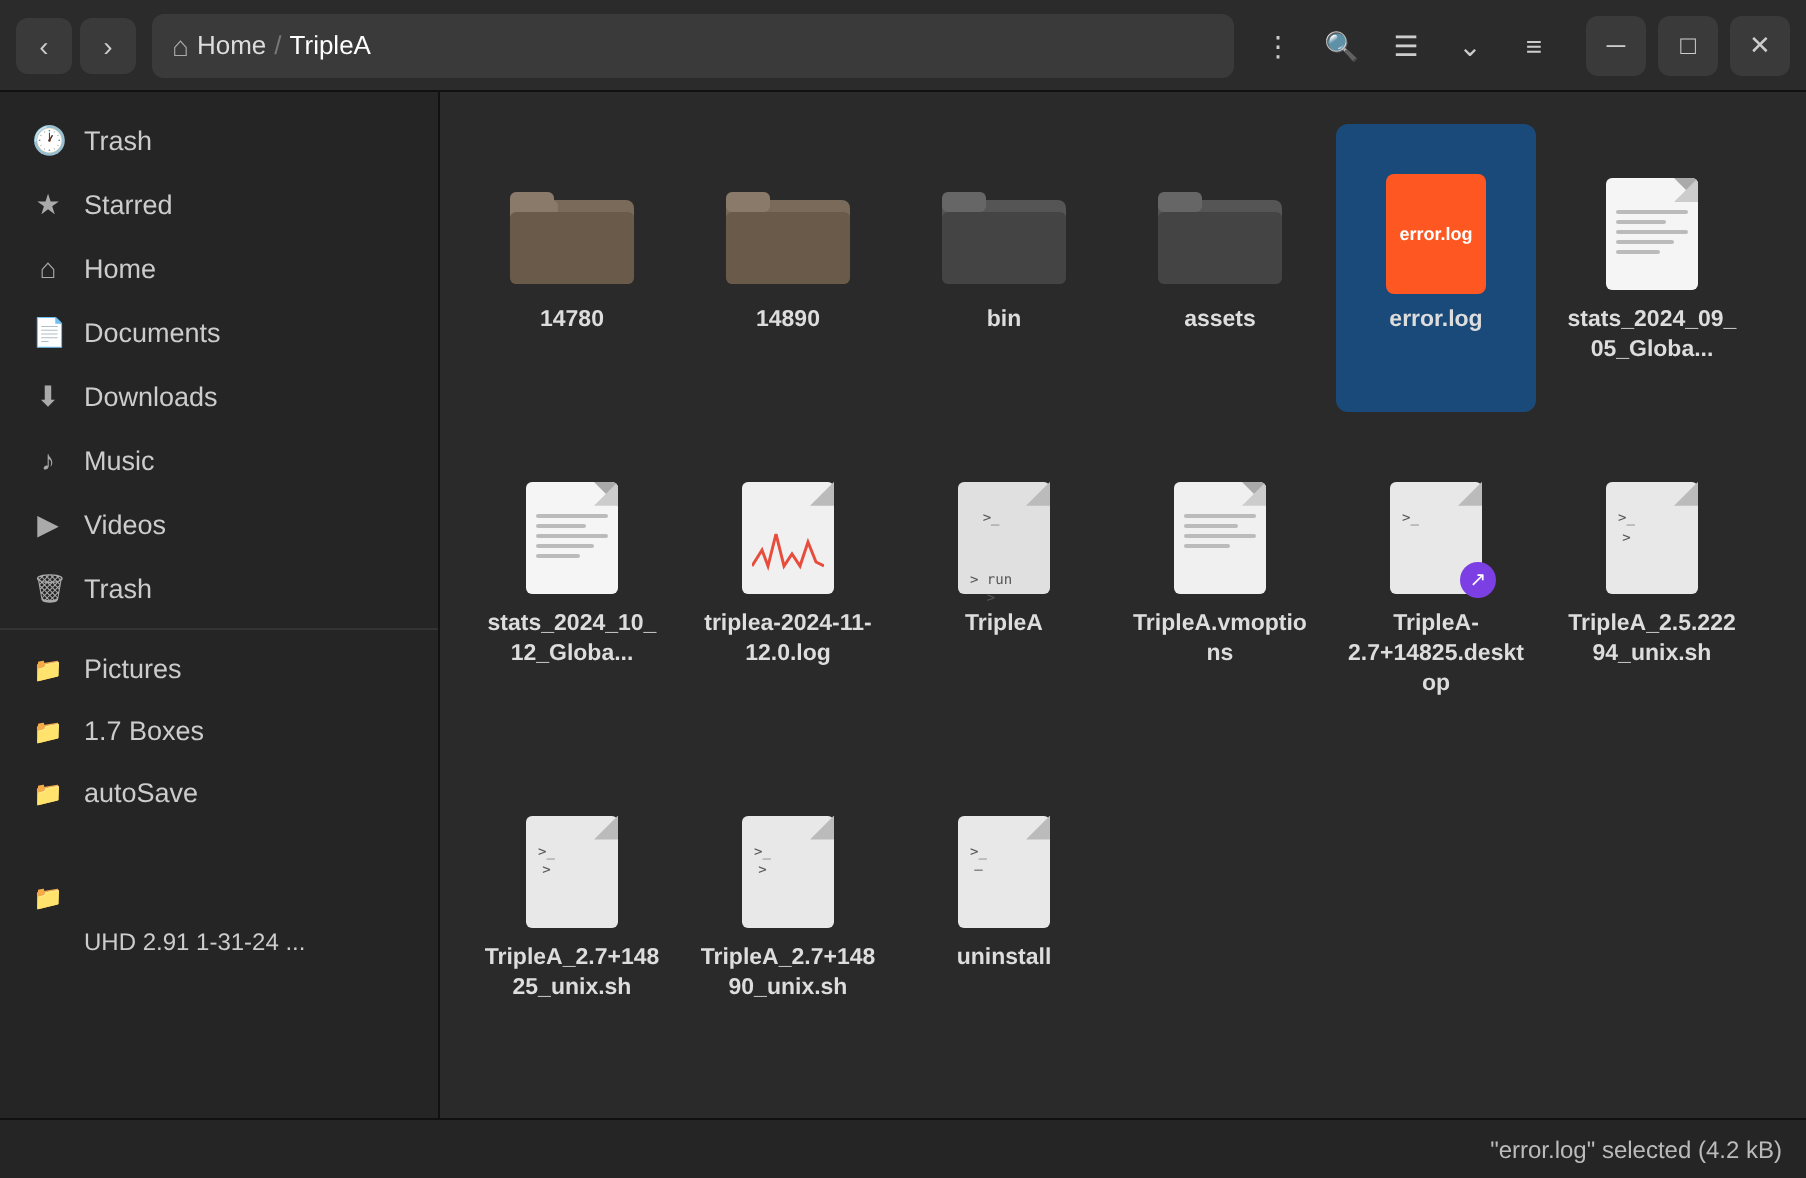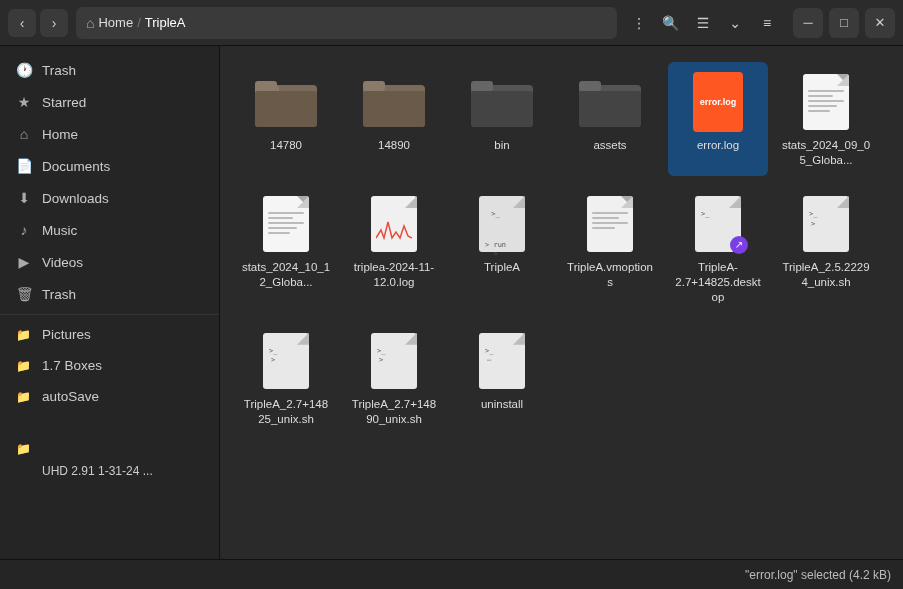--- a/index.html
+++ b/index.html
@@ -136,41 +136,42 @@
     }
     .file-grid {
       display: grid;
       grid-template-columns: repeat(auto-fill, 100px);
       gap: 8px;
     }
     .file-item {
       display: flex;
       flex-direction: column;
       align-items: center;
-      padding: 8px 4px;
+      padding: 23px 4px;
       border-radius: 6px;
       cursor: pointer;
       text-align: center;
     }
     .file-item.selected { background: #1a4a7a; }
     .file-icon {
       width: 64px;
       height: 64px;
       display: flex;
       align-items: center;
       justify-content: center;
       position: relative;
       margin-bottom: 4px;
     }
     .file-label {
       font-size: 11.5px;
       color: #ddd;
       word-break: break-word;
       max-width: 90px;
       line-height: 1.3;
+      font-weight: bold;
     }
 
     
     .doc-shape {
       width: 46px;
       height: 56px;
       background: #f0f0f0;
       border-radius: 3px;
       position: relative;
       overflow: hidden;

